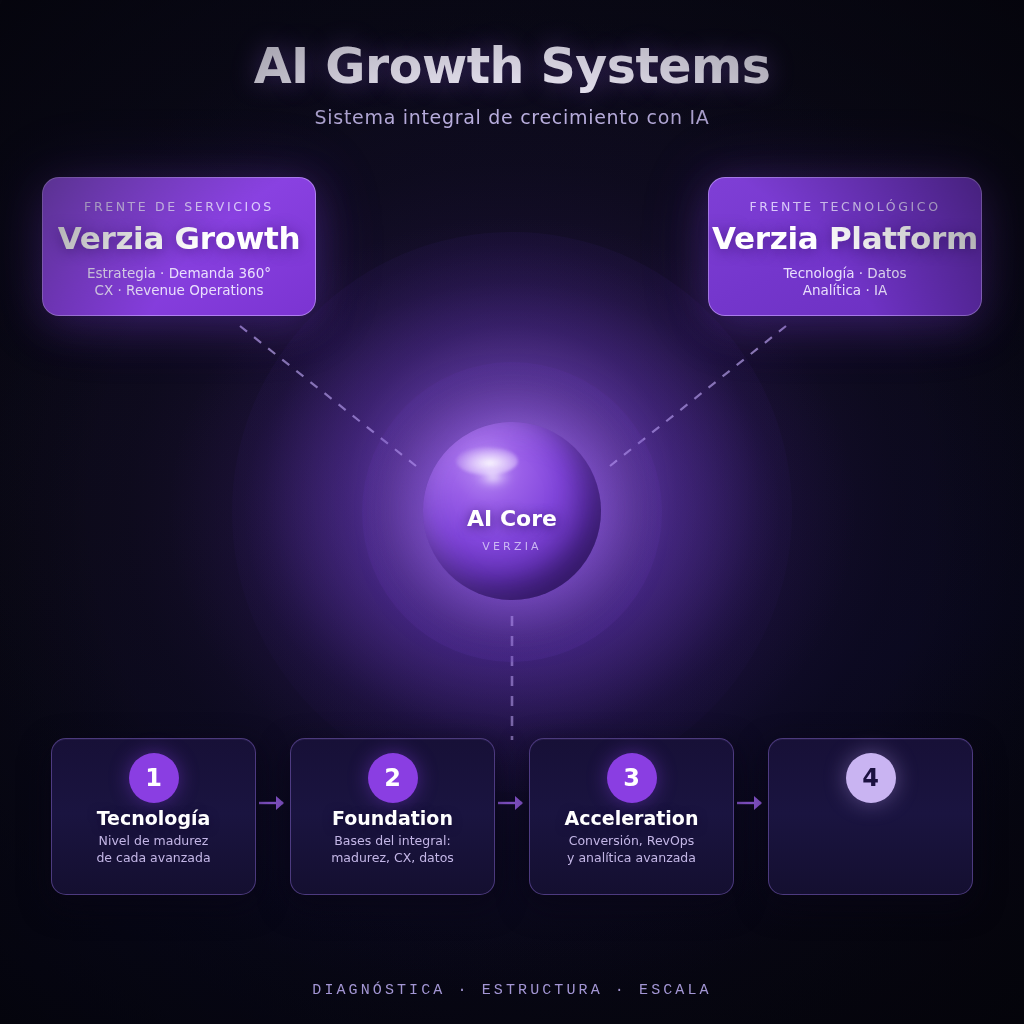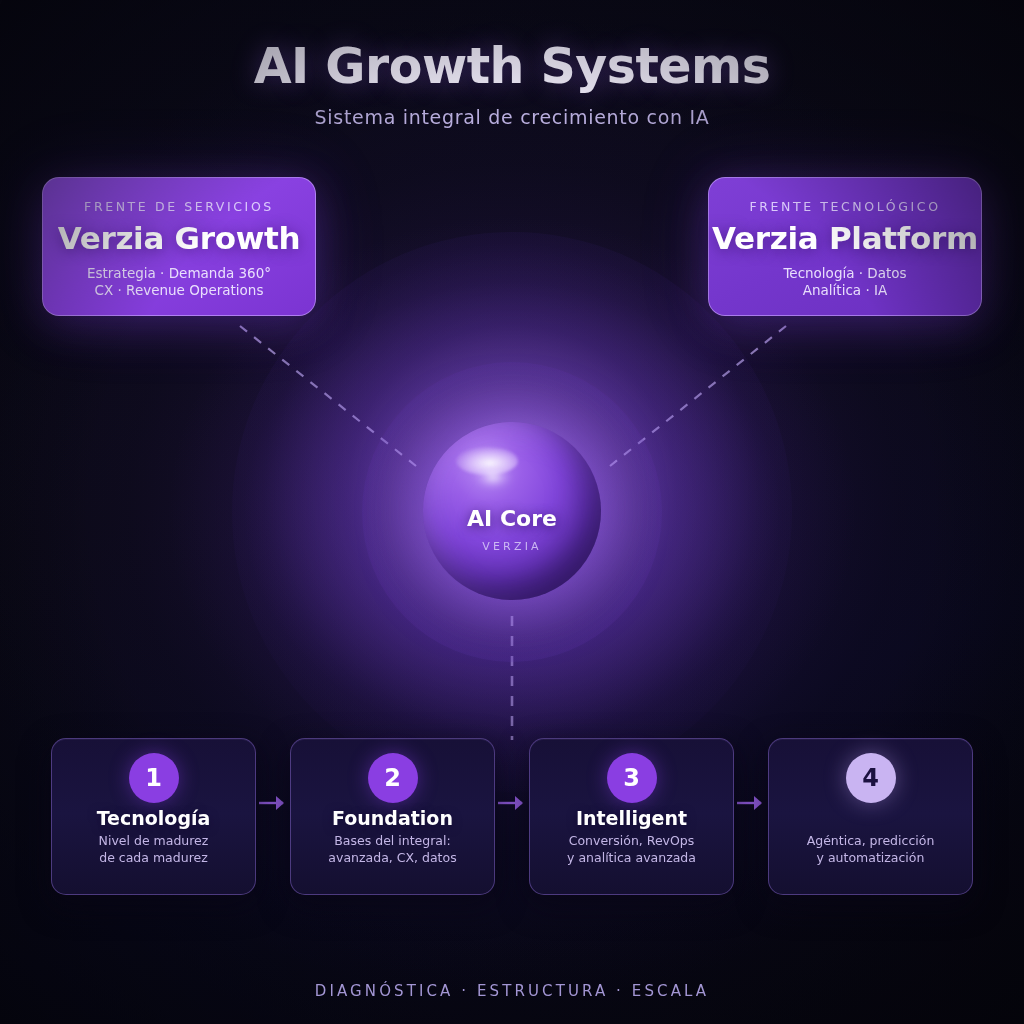--- a/index.html
+++ b/index.html
@@ -273,20 +273,21 @@
   .footer {
     position: absolute;
     top: 982px;
     left: 0;
     width: 1024px;
     text-align: center;
     font-size: 15px;
     font-weight: 500;
     letter-spacing: 3.1px;
     color: #a396d4;
+    font-family: Liberation Mono, monospace;
   }
 </style>
 </head>
 <body>
 
 <div id="stage">
 
   <div class="bg-streaks"></div>
 
   <div class="title">AI Growth Systems</div>
@@ -334,45 +335,41 @@
     <div class="core-sub">VERZIA</div>
   </div>
 
   <div class="bg-vignette"></div>
 
   <div class="step step-1">
     <div class="step-badge">1</div>
     <div class="step-title">Tecnología</div>
     <div class="step-desc">
       <div>Nivel de madurez</div>
-      <div>de cada madurez</div>
+      <div>de cada avanzada</div>
     </div>
   </div>
 
   <div class="step step-2">
     <div class="step-badge">2</div>
     <div class="step-title">Foundation</div>
     <div class="step-desc">
       <div>Bases del integral:</div>
-      <div>avanzada, CX, datos</div>
+      <div>madurez, CX, datos</div>
     </div>
   </div>
 
   <div class="step step-3">
     <div class="step-badge">3</div>
-    <div class="step-title">Intelligent</div>
+    <div class="step-title">Acceleration</div>
     <div class="step-desc">
       <div>Conversión, RevOps</div>
       <div>y analítica avanzada</div>
     </div>
   </div>
 
   <div class="step step-4">
     <div class="step-badge accent">4</div>
-    <div class="step-desc">
-      <div>Agéntica, predicción</div>
-      <div>y automatización</div>
-    </div>
   </div>
 
   <div class="footer">DIAGNÓSTICA · ESTRUCTURA · ESCALA</div>
 
 </div>
 
 </body></html>

